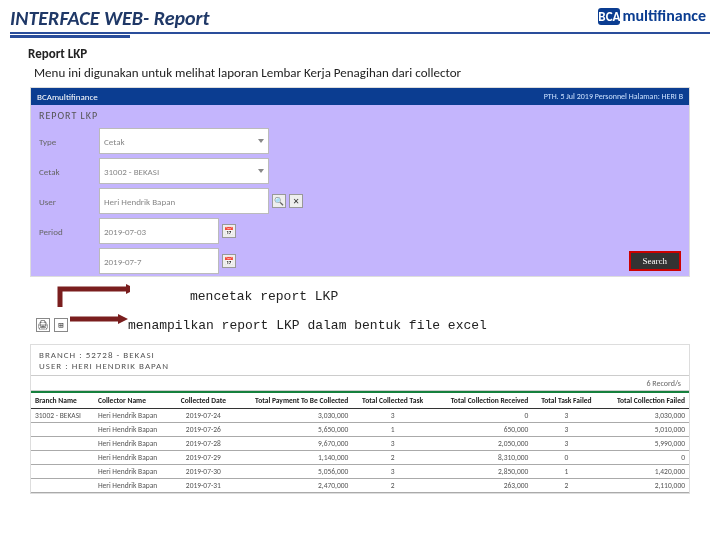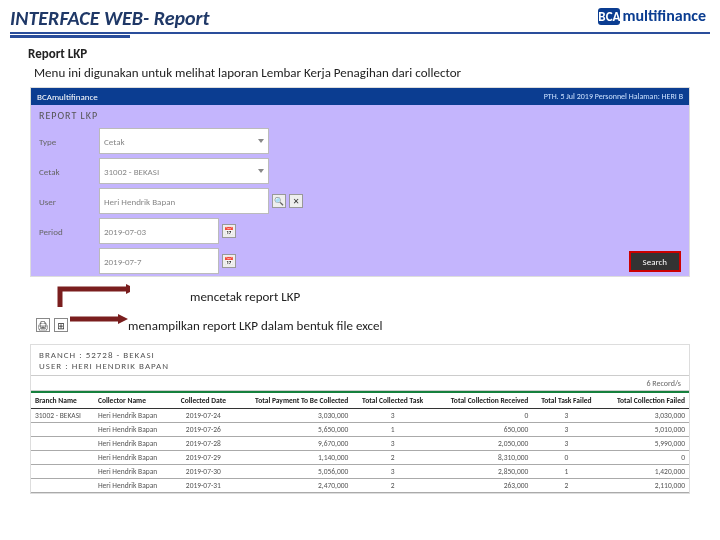--- a/index.html
+++ b/index.html
@@ -15,24 +15,24 @@
 
   .shot1 { margin: 0 30px 4px; border:1px solid #ddd; background:#c4b5fd; font-size:9px; }
   .shot1-top { background:#0b3d91; color:#fff; padding:3px 6px; display:flex; justify-content:space-between; }
   .shot1-top .sm { font-size:8px; color:#cbe1ff; }
   .shot1-h { padding:4px 8px; color:#555; font-size:10px; letter-spacing:1px; }
   .frow { display:flex; align-items:center; padding:2px 8px; }
   .flabel { width:60px; color:#666; }
   .fselect { width:170px; height:26px; border:1px solid #bbb; background:#fff; display:flex; justify-content:space-between; align-items:center; padding:0 4px; color:#888; }
   .caret { width:0;height:0;border-left:3px solid transparent;border-right:3px solid transparent;border-top:4px solid #888; }
   .ficon { width:14px;height:14px;border:1px solid #999;background:#eee;margin-left:3px;display:flex;align-items:center;justify-content:center;font-size:8px;color:#333; }
-  .search-btn { margin-left:auto; background:#333; color:#fff; padding:3px 12px; font-size:9px; border:2px solid #c00; }
+  .search-btn { margin-left:auto; background:#333; color:#fff; padding:3px 12px; font-size:9px; border:2px solid #c00;font-family:Liberation Serif, serif; }
 
   .callouts { margin: 6px 30px 6px; position:relative; }
-  .callout { display:flex; align-items:center; margin:3px 0; }
+  .callout { display:flex; align-items:center; margin:3px 0;font-family:Liberation Mono, monospace; }
   .hook { width:100px; height:26px; position:relative; flex-shrink:0; }
   .hook svg { position:absolute; left:0; top:0; }
   .print-excel { display:flex; gap:4px; align-items:center; margin-left:6px; }
   .mini-icon { width:14px; height:14px; border:1px solid #888; background:#fff; display:inline-flex; align-items:center; justify-content:center; font-size:9px; }
   .ctext { font-size:13px; }
 
   .shot2 { margin: 2px 30px 0; border:1px solid #ddd; background:#fff; font-size:8px; }
   .shot2-info { padding:4px 8px; color:#555; font-size:9px; letter-spacing:1px; border-bottom:1px solid #ccc; }
   .shot2-rec { text-align:right; padding:2px 8px; color:#666; font-size:8px; border-bottom:1px solid #ccc;}
   .tbl { width:100%; border-collapse:collapse; font-size:7.5px; }

